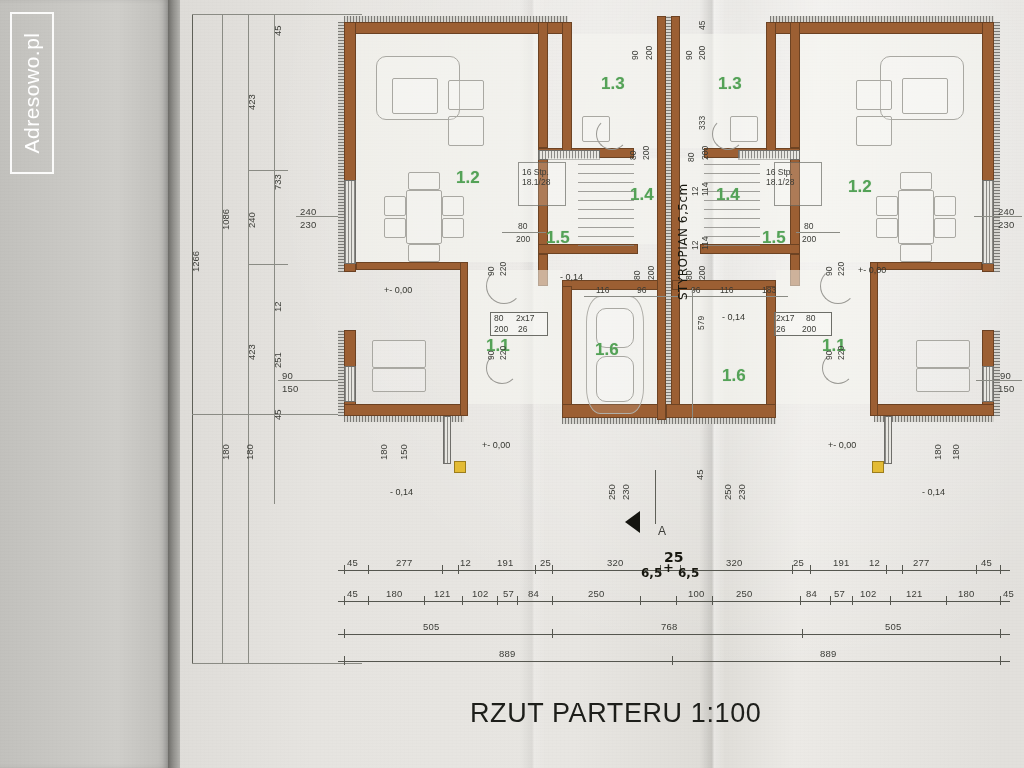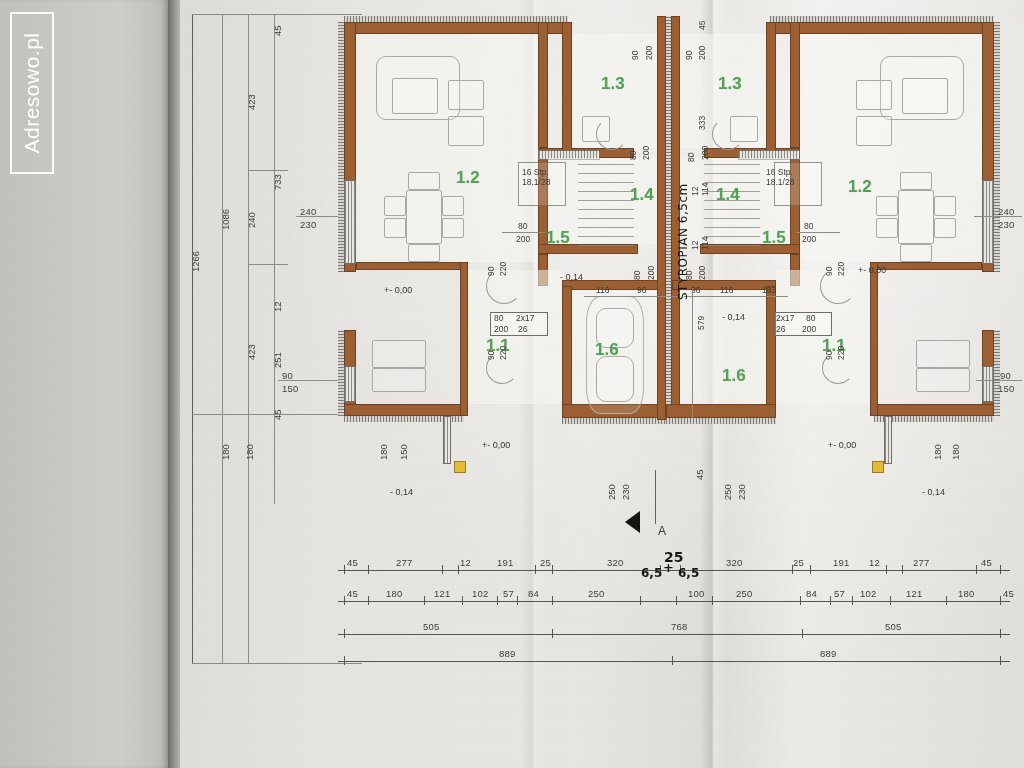--- a/index.html
+++ b/index.html
@@ -441,28 +441,29 @@
   <div class="dt" style="left:860px;top:588px;">102</div>
   <div class="dt" style="left:906px;top:588px;">121</div>
   <div class="dt" style="left:958px;top:588px;">180</div>
   <div class="dt" style="left:1003px;top:588px;">45</div>
 
   <div class="tick" style="left:344px;top:629px;"></div>
   <div class="tick" style="left:552px;top:629px;"></div>
   <div class="tick" style="left:802px;top:629px;"></div>
   <div class="tick" style="left:1000px;top:629px;"></div>
   <div class="dt" style="left:423px;top:621px;">505</div>
-  <div class="dt" style="left:661px;top:621px;margin-left:10px;">768</div>
+  <div class="dt" style="left:661px;top:621px;">768</div>
   <div class="dt" style="left:885px;top:621px;">505</div>
 
   <div class="tick" style="left:344px;top:656px;"></div>
   <div class="tick" style="left:672px;top:656px;"></div>
   <div class="tick" style="left:1000px;top:656px;"></div>
   <div class="dt" style="left:499px;top:648px;">889</div>
   <div class="dt" style="left:820px;top:648px;">889</div>
 
   <div class="hand" style="left:664px;top:549px;font-size:14px;font-weight:700;">25</div>
   <div class="hand" style="left:641px;top:566px;font-size:12px;font-weight:700;">6,5</div>
   <div class="hand" style="left:663px;top:560px;font-size:13px;font-weight:700;">+</div>
   <div class="hand" style="left:678px;top:566px;font-size:12px;font-weight:700;">6,5</div>
 
+  <div class="title" style="left:470px;top:698px;">RZUT PARTERU  1:100</div>
 
 </div>
 
 </body></html>

